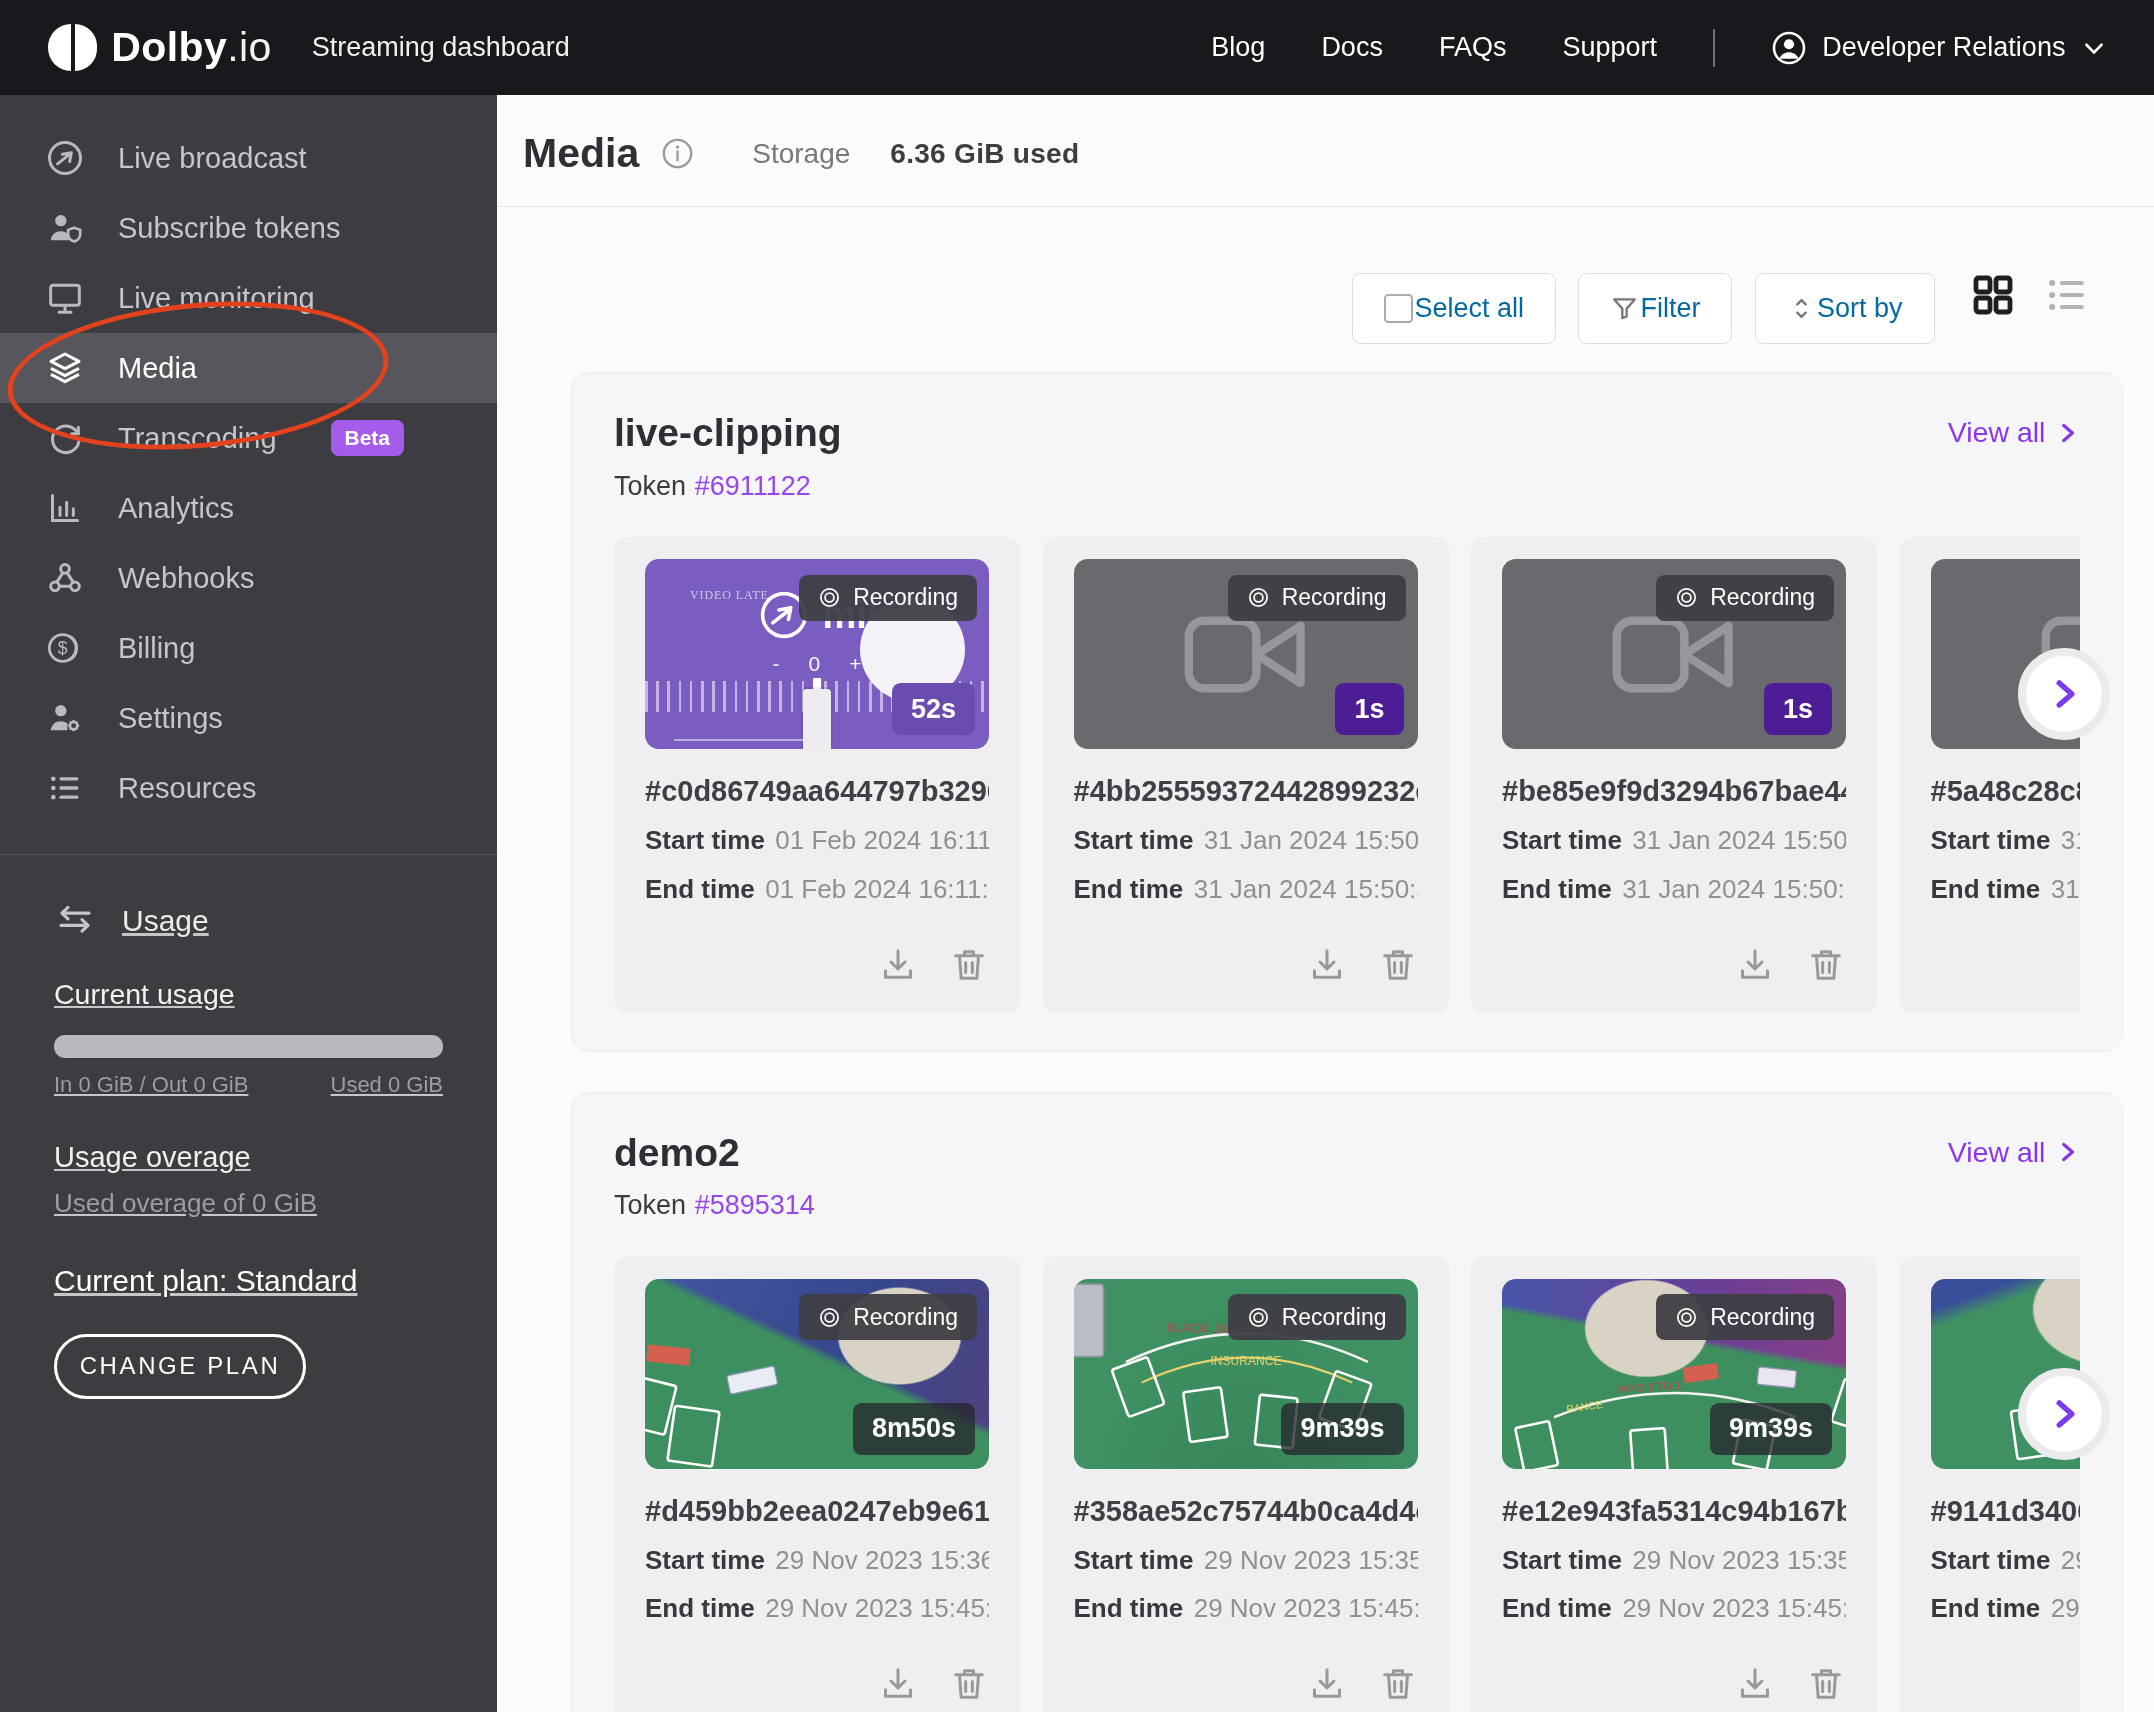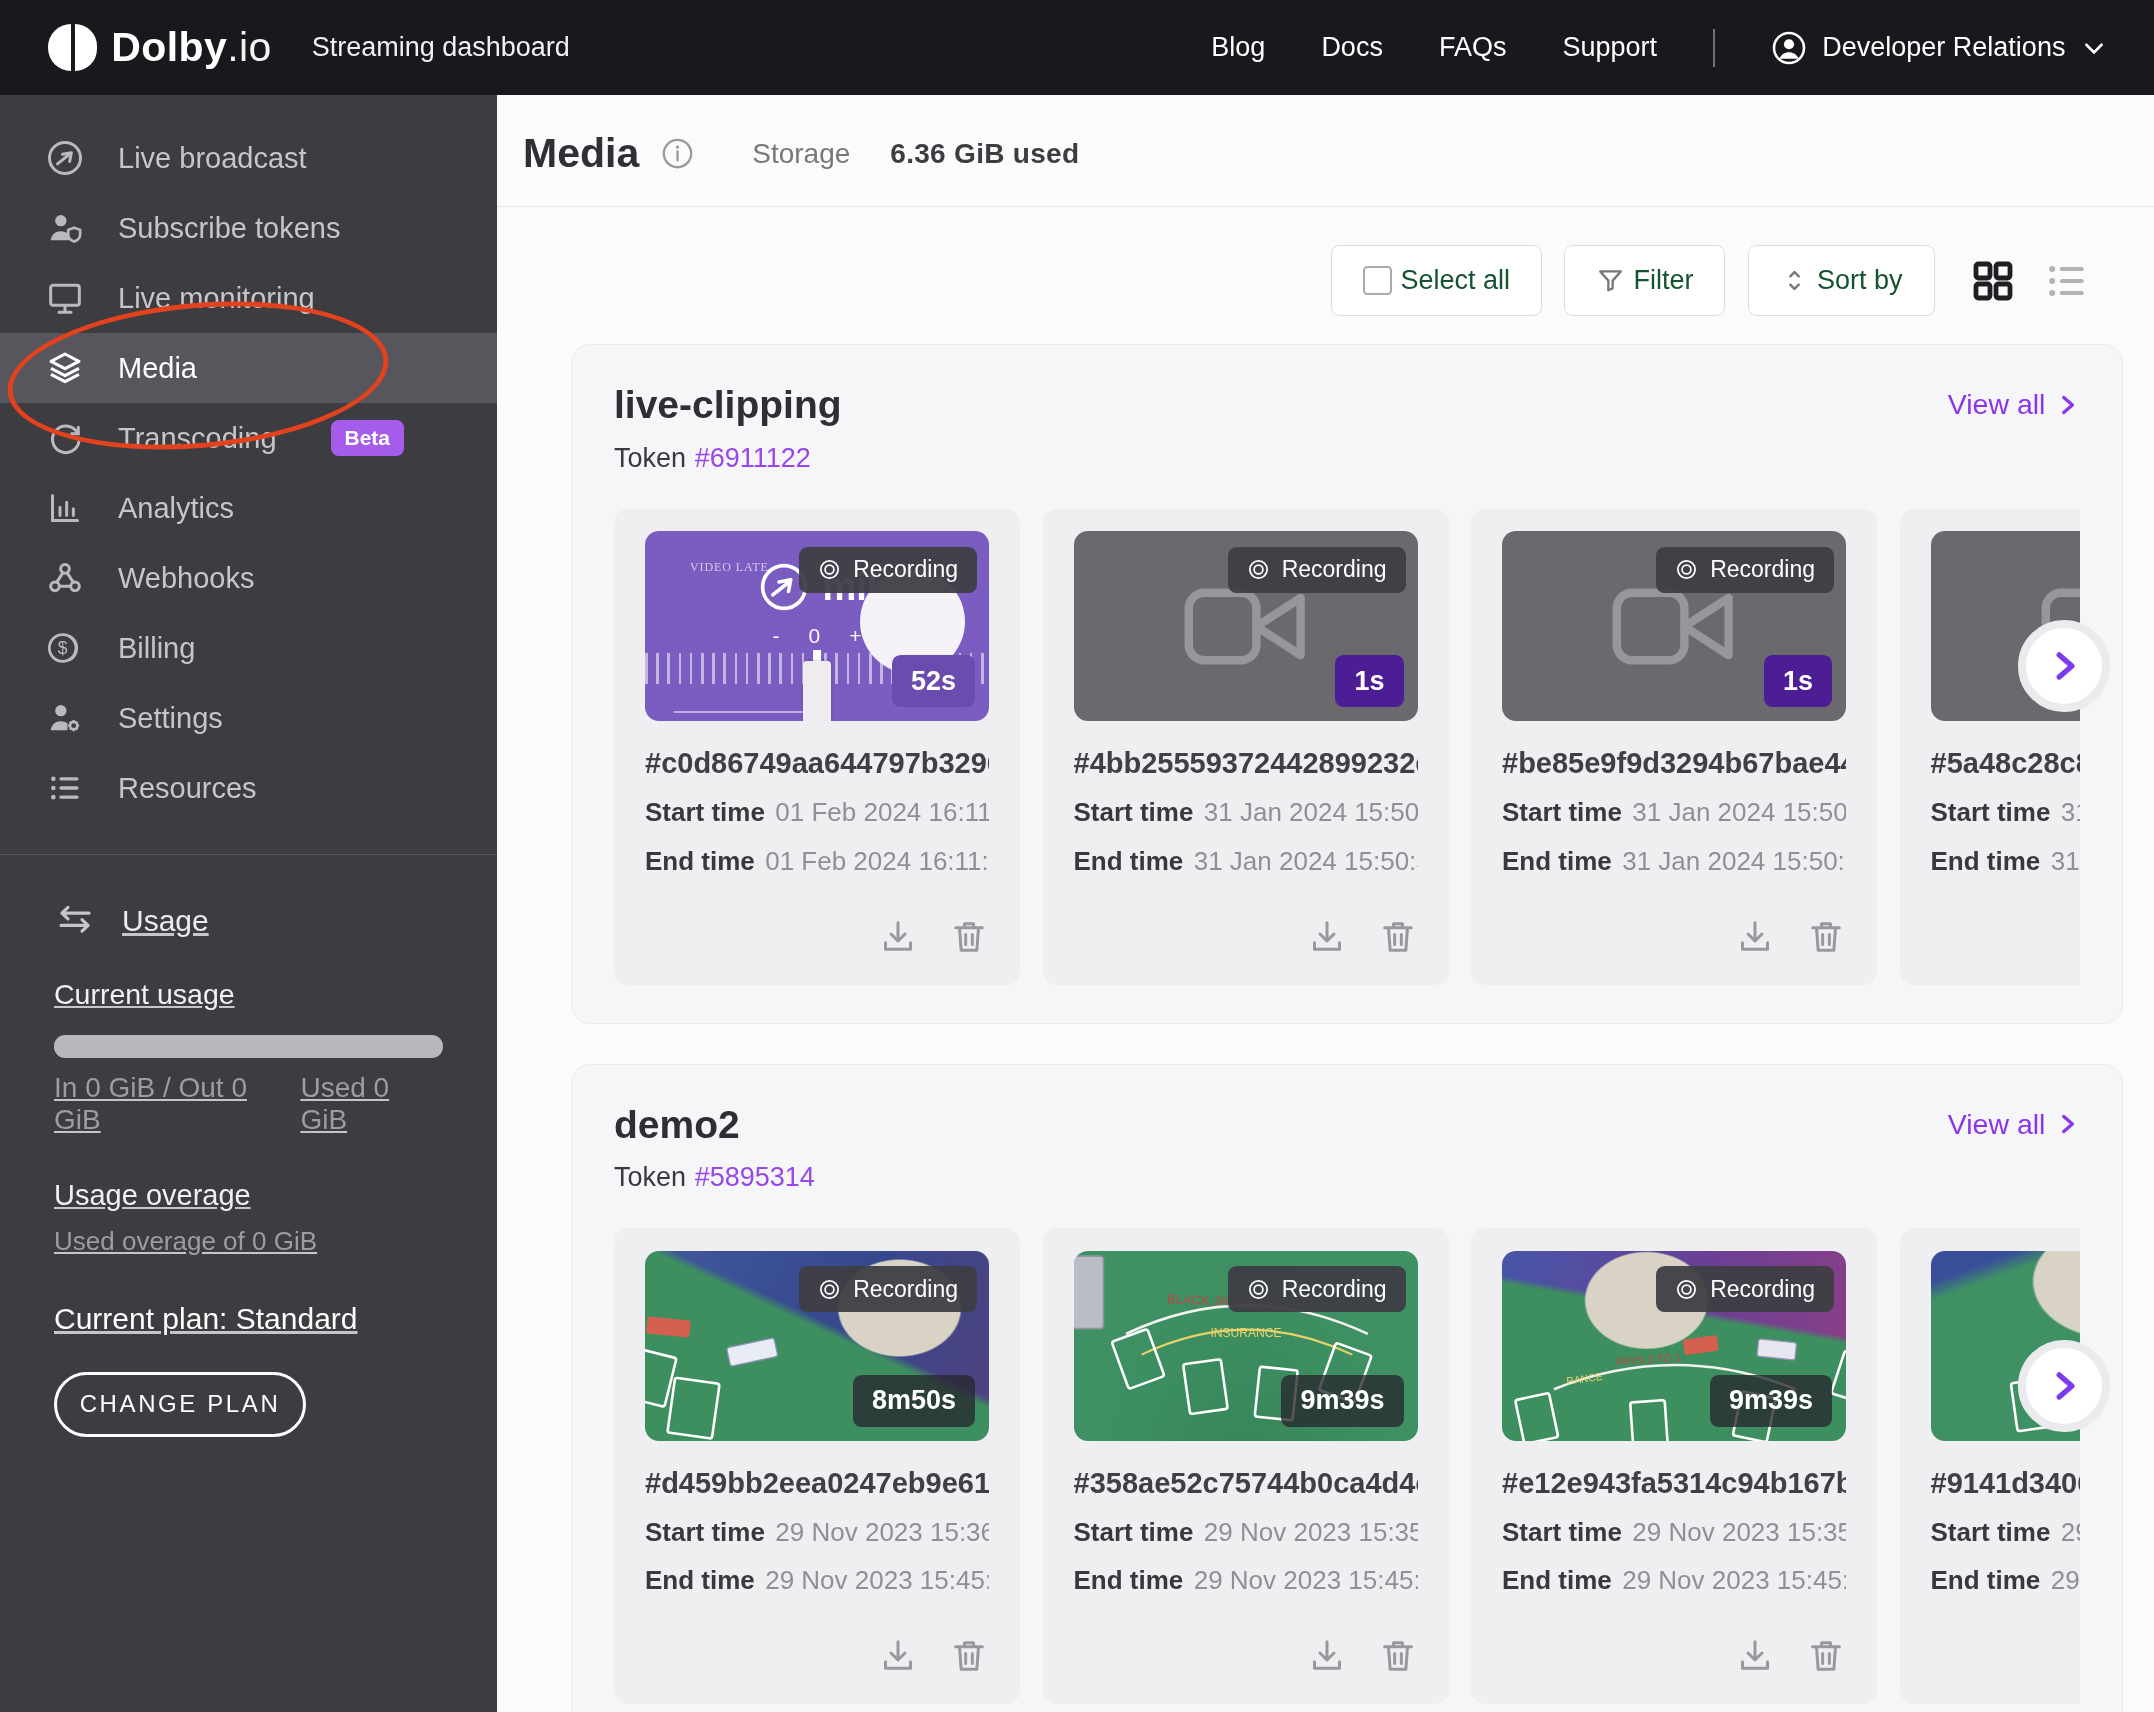--- a/index.html
+++ b/index.html
@@ -42,21 +42,21 @@
   .beta-badge{
     margin-left:21px; background:#a55ceb; color:#fff; font-size:21px; font-weight:bold;
     padding:6px 14px; border-radius:7.8px;
   }
   .side-divider{ border-top:0.9px solid #55555b; margin-top:31px; }
   .usage{ padding:45px 54px 0 54px;text-decoration:underline; }
   .usage-head{ display:flex; align-items:center; gap:26px; font-size:30px; color:#ececee; }
   .usage-head .icon{ width:42px; height:42px; color:#c6c6ca; }
   .usage-sub{ font-size:28.5px; color:#f2f2f4; margin-top:36px; }
   .progress{ margin-top:24px; height:22.5px; border-radius:11.2px; background:#b9b9bd; }
-  .usage-labels{ display:flex; justify-content:space-between; margin-top:14px; font-size:28px; color:#9c9ca1; }
+  .usage-labels{ display:flex; justify-content:space-between; margin-top:14px; font-size:22px; color:#9c9ca1; }
   .overage-title{ font-size:29px; color:#f0f0f2; margin-top:43px; }
   .overage-text{ font-size:26px; color:#9c9ca1; margin-top:14px; }
   .plan-text{ font-size:30px; color:#fff; margin-top:45px; }
   .change-plan{
     margin-top:36px; width:252px; text-align:center; border:3.5px solid #fff; border-radius:864px;
     color:#fff; font-size:24px; letter-spacing:2.6px; padding:15.6px 0; background:transparent; cursor:pointer;
     font-family:inherit;
   }
   
   .annotation-ellipse{
@@ -67,22 +67,22 @@
   
   .main{ position:absolute; top:95px; left:497px; width:1658px; height:1617px; background:#fbfbfc; }
   .main-header{ display:flex; align-items:center; gap:21px; padding:35px 0 0 26px; }
   .page-title{ font-size:41px; font-weight:bold; color:#2f2f35; }
   .info-icon{ width:35px; height:35px; color:#9a9aa0; }
   .storage-label{ font-size:28px; color:#77777d; margin-left:36px; }
   .storage-value{ font-size:28px; color:#3c3c42; font-weight:bold; margin-left:19px; letter-spacing:0.3px; }
   .main-divider{ border-bottom:1.7px solid #e7e7ea; margin-top:29px; }
   .toolbar{ display:flex; justify-content:flex-end; align-items:center; gap:22.5px; padding-right:64px; margin-top:38px; }
   .tool-btn{
-    display:flex; align-items:center; gap:8px; background:#fff; border:1.7px solid #dcdcdf;
-    border-radius:8.6px; padding:19px 31px; font-size:27px; color:#14532d; cursor:pointer; font-family:inherit;
+    display:flex; align-items:center; gap:1px; background:#fff; border:1.7px solid #dcdcdf;
+    border-radius:8.6px; padding:19px 31px; font-size:27px; color:#0369a1; cursor:pointer; font-family:inherit;margin-top:28px;
   }
   .checkbox{ width:29px; height:29px; border:2.6px solid #ababaf; border-radius:4.3px; background:#fff; }
   .tool-btn .icon{ width:29px; height:29px; color:#77777d; }
   .view-toggle{ display:flex; align-items:center; gap:26px; margin-left:12px; }
   .view-btn{ width:48px; height:48px; cursor:pointer; }
   
   .section{
     position:relative; margin:28px 0 40px 74px; width:1552px;
     background:#f6f6f8; border:0.9px solid #ececef; border-radius:19px; padding:38px 42px 38px 42px;
   }

